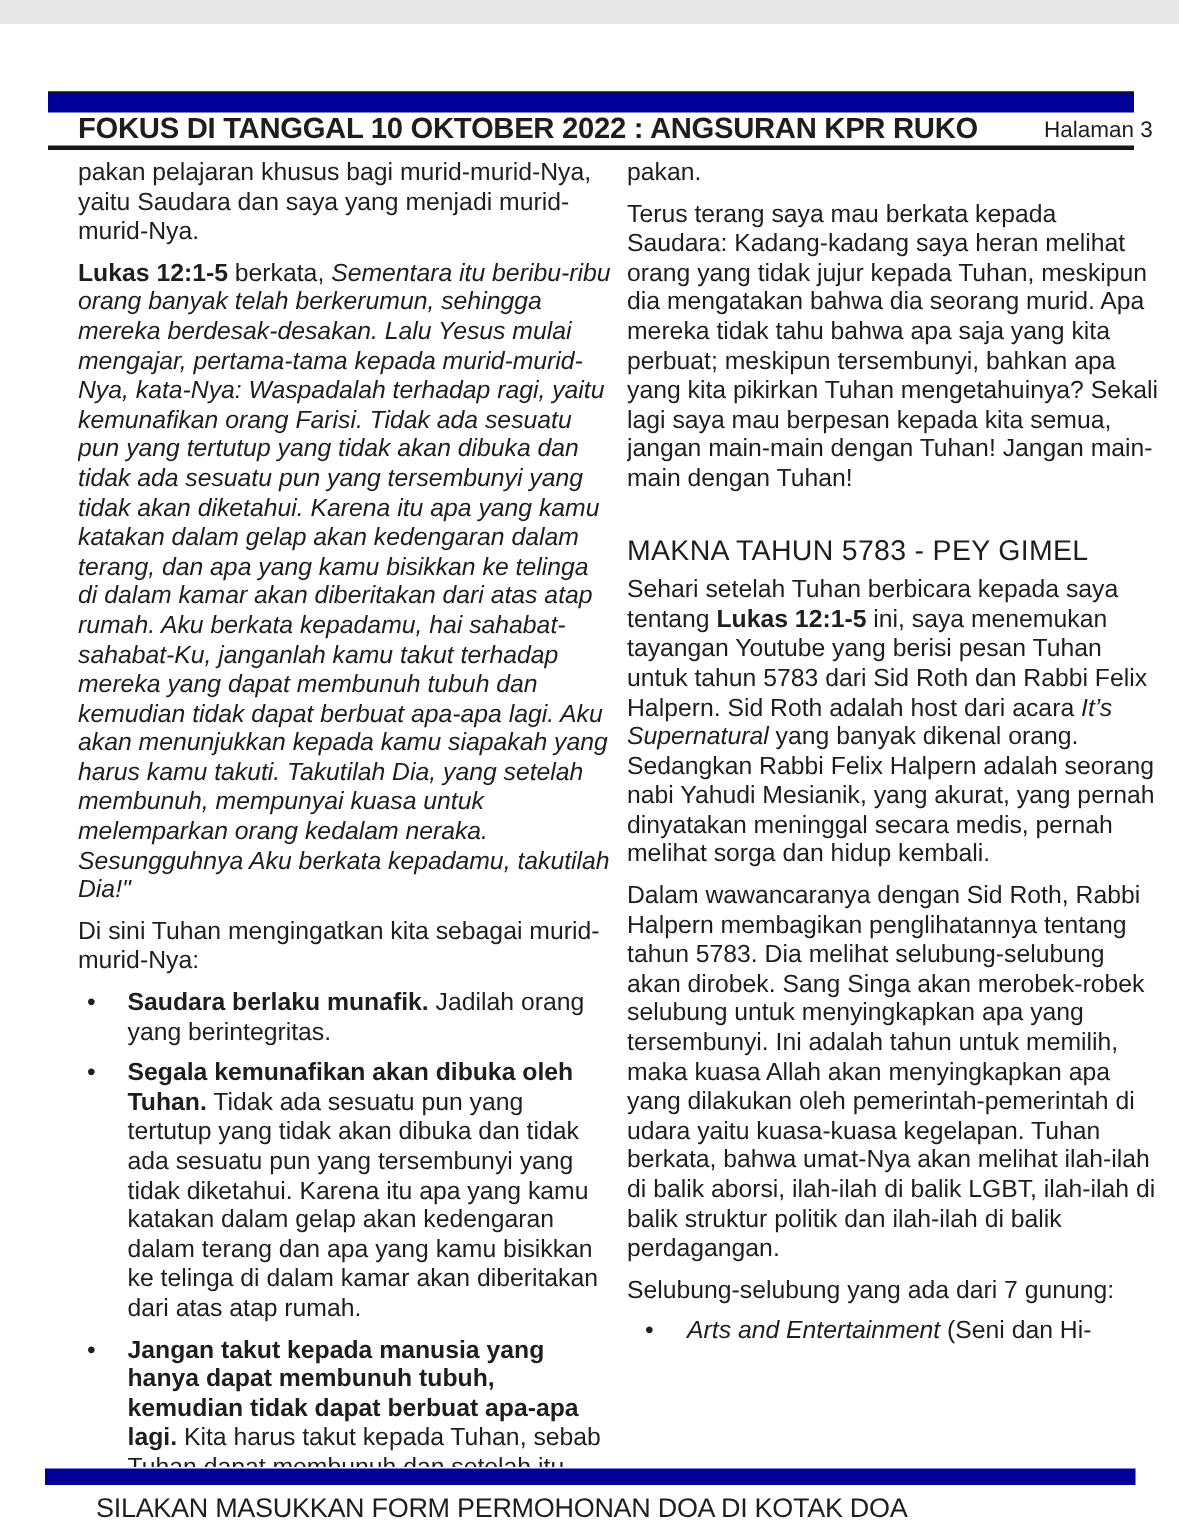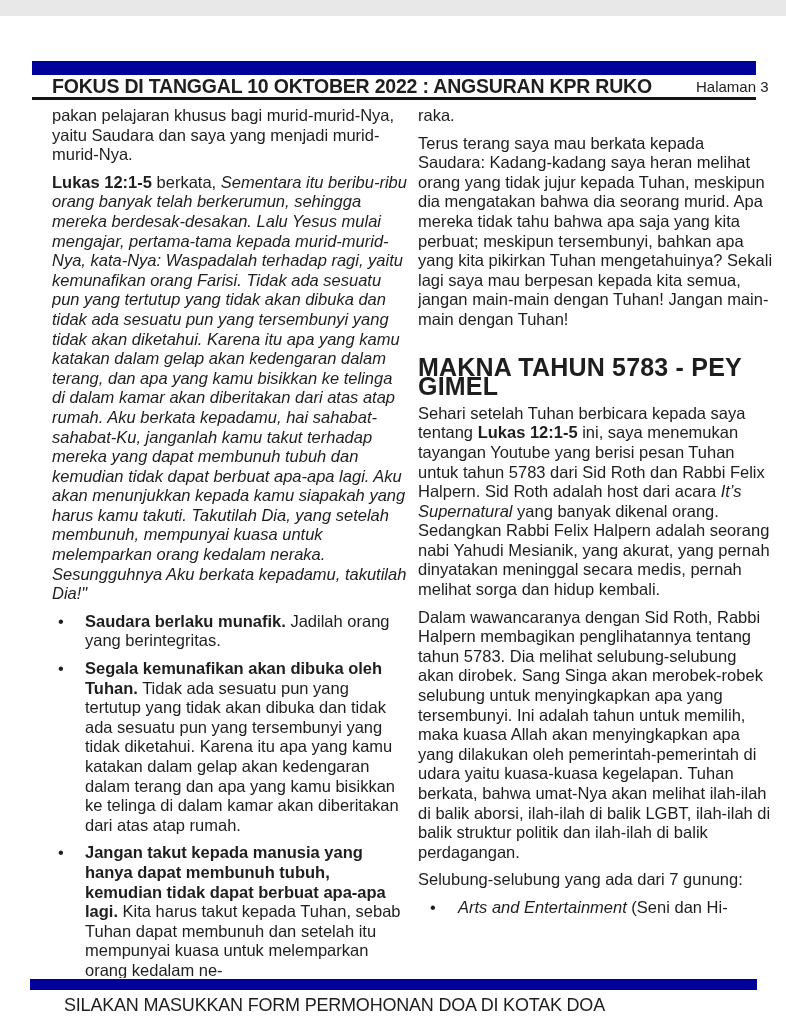--- a/index.html
+++ b/index.html
@@ -71,22 +71,22 @@
     margin-bottom: 8px;
   }
   .bullet .marker {
     position: absolute;
     left: 6px;
     top: 0;
   }
   .bullet-right { padding-left: 40px; margin-bottom: 0; }
   .bullet-right .marker { left: 12px; }
   .section-heading {
-    font-weight: bold;
-    font-size: 25px;
+    font-weight: normal;
+    font-size: 19px;
     letter-spacing: 0.2px;
     margin: 28px 0 7px 0;
   }
   i { font-style: italic; }
   b { font-weight: bold; }
   
   .bottom-bar {
     position: absolute;
     top: 963px; left: 30px; right: 29px;
     height: 11px;
@@ -112,39 +112,40 @@
   </div>
   <div class="header-rule"></div>
 
   <div class="content">
 
     <div class="col">
       <p><span>pakan pelajaran khusus bagi murid-murid-Nya, yaitu Saudara dan saya yang menjadi murid-murid-Nya.</span></p>
 
       <p><b>Lukas 12:1-5</b><span> berkata, </span><i>Sementara itu beribu-ribu orang banyak telah berkerumun, sehingga mereka berdesak-desakan. Lalu Yesus mulai mengajar, pertama-tama kepada murid-murid-Nya, kata-Nya:  Waspadalah terhadap ragi, yaitu kemunafikan orang Farisi. Tidak ada sesuatu pun yang tertutup yang tidak akan dibuka dan tidak ada sesuatu pun yang tersembunyi yang tidak akan diketahui. Karena itu apa yang kamu katakan dalam gelap akan kedengaran dalam terang, dan apa yang kamu bisikkan ke telinga di dalam kamar akan diberitakan dari atas atap rumah.  Aku berkata kepadamu, hai sahabat-sahabat-Ku, janganlah kamu takut terhadap mereka yang dapat membunuh tubuh dan kemudian tidak dapat berbuat apa-apa lagi. Aku akan menunjukkan kepada kamu siapakah yang harus kamu takuti. Takutilah Dia, yang setelah membunuh, mempunyai kuasa untuk melemparkan orang kedalam neraka. Sesungguhnya Aku berkata kepadamu, takutilah Dia!"</i></p>
 
+      <p><span>Di sini Tuhan mengingatkan kita sebagai murid-murid-Nya:</span></p>
 
       <div class="bullet">
         <span class="marker">•</span>
         <b>Saudara berlaku munafik.</b><span> Jadilah orang yang berintegritas.</span>
       </div>
 
       <div class="bullet">
         <span class="marker">•</span>
         <b>Segala kemunafikan akan dibuka oleh Tuhan.</b><span>  Tidak ada sesuatu pun yang tertutup yang tidak akan dibuka dan tidak ada sesuatu pun yang tersembunyi yang tidak diketahui. Karena itu apa yang kamu katakan dalam gelap akan kedengaran dalam terang dan apa yang kamu bisikkan ke telinga di dalam kamar akan diberitakan dari atas atap rumah.</span>
       </div>
 
       <div class="bullet">
         <span class="marker">•</span>
         <b>Jangan takut kepada manusia yang hanya dapat membunuh tubuh, kemudian tidak dapat berbuat apa-apa lagi.</b><span>  Kita harus takut kepada Tuhan, sebab Tuhan dapat membunuh dan setelah itu mempunyai kuasa untuk melemparkan orang kedalam ne-</span>
       </div>
     </div>
 
     <div class="col">
-      <p class="cont-line"><span>raka.</span></p>
+      <p class="cont-line"><span>pakan.</span></p>
 
       <p><span>Terus terang saya mau berkata kepada Saudara: Kadang-kadang saya heran melihat orang yang tidak jujur kepada Tuhan, meskipun dia mengatakan bahwa dia seorang murid. Apa mereka tidak tahu bahwa apa saja yang kita perbuat; meskipun tersembunyi, bahkan apa yang kita pikirkan Tuhan mengetahuinya? Sekali lagi saya mau berpesan kepada kita semua, jangan main-main dengan Tuhan! Jangan main-main dengan Tuhan!</span></p>
 
       <div class="section-heading">MAKNA TAHUN 5783 - PEY GIMEL</div>
 
       <p><span>Sehari setelah Tuhan berbicara kepada saya tentang </span><b>Lukas 12:1-5</b><span> ini, saya menemukan tayangan Youtube yang berisi pesan Tuhan untuk tahun 5783 dari Sid Roth dan Rabbi Felix Halpern. Sid Roth adalah host dari acara </span><i>It’s Supernatural</i><span> yang banyak dikenal orang. Sedangkan Rabbi Felix Halpern adalah seorang nabi Yahudi Mesianik, yang akurat, yang pernah dinyatakan meninggal secara medis, pernah melihat sorga dan hidup kembali.</span></p>
 
       <p><span>Dalam wawancaranya dengan Sid Roth, Rabbi Halpern membagikan penglihatannya tentang tahun 5783. Dia melihat selubung-selubung akan dirobek. Sang Singa akan merobek-robek selubung untuk menyingkapkan apa yang tersembunyi. Ini adalah tahun untuk memilih, maka kuasa Allah akan menyingkapkan apa yang dilakukan oleh pemerintah-pemerintah di udara yaitu kuasa-kuasa kegelapan. Tuhan berkata, bahwa umat-Nya akan melihat ilah-ilah di balik aborsi, ilah-ilah di balik LGBT, ilah-ilah di balik struktur politik dan ilah-ilah di balik perdagangan.</span></p>
 
 

